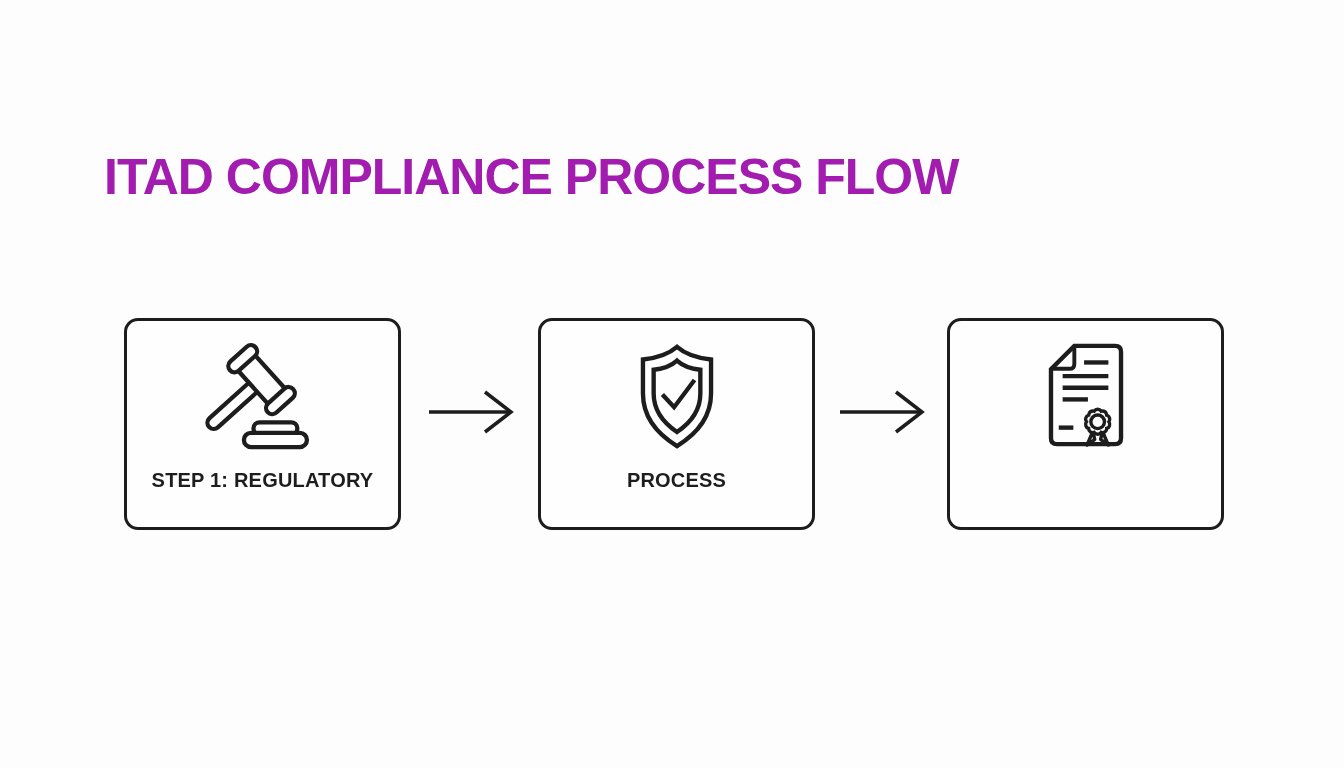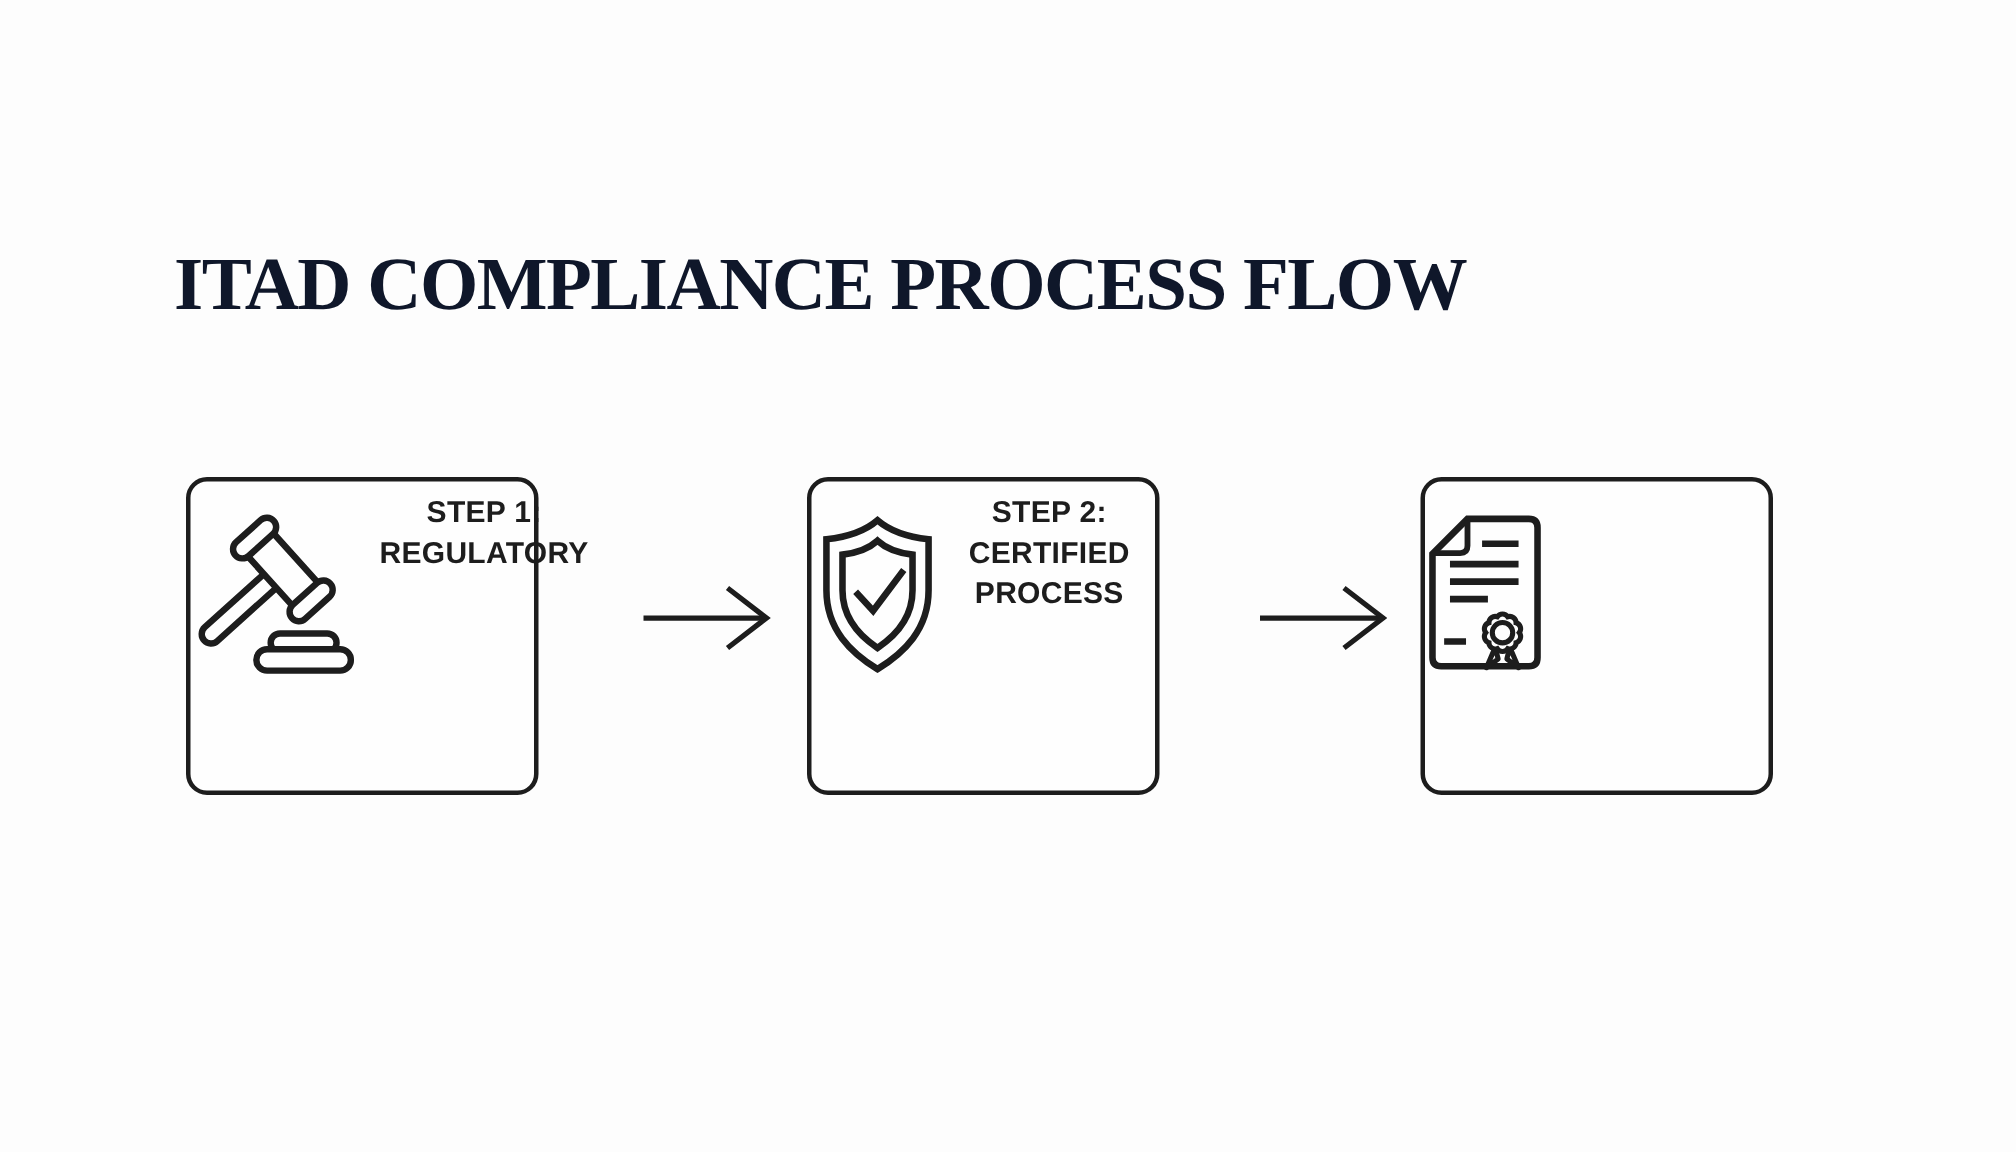--- a/index.html
+++ b/index.html
@@ -9,38 +9,38 @@
     width: 1344px;
     height: 768px;
     background: #fdfdfd;
     font-family: "Liberation Sans", sans-serif;
     overflow: hidden;
   }
   .title {
     position: absolute;
     left: 104px;
     top: 148px;
-    margin: 12px;
+    margin: 0;
     font-size: 50px;
     font-weight: 700;
     letter-spacing: -1px;
-    color: #0f172a;
+    color: #a21caf;
     white-space: nowrap;
-    font-family: Liberation Serif, serif;
   }
   .step-box {
     position: absolute;
     top: 318px;
-    width: 235px;
+    width: 277px;
     height: 212px;
     border: 3px solid #1d1d1d;
     border-radius: 14px;
     background: #fefefe;
     display: flex;
-    flex-direction: row;
+    flex-direction: column;
+    align-items: center;
   }
   .step-box.pos-0 { left: 124px; }
   .step-box.pos-1 { left: 538px; }
   .step-box.pos-2 { left: 947px; }
   .icon-wrap {
     height: 126px;
     margin-top: 12px;
     display: flex;
     align-items: center;
     justify-content: center;
@@ -96,21 +96,20 @@
 
   <div class="step-box pos-1">
     <div class="icon-wrap">
       <svg width="88" height="107" viewBox="0 0 90 110" fill="none">
         <path d="M45 4 C37 11 24 15.5 10 17 L10 52 C10 79 27 95 45 106 C63 95 80 79 80 52 L80 17 C66 15.5 53 11 45 4 Z" fill="#fefefe" stroke="#1d1d1d" stroke-width="4.5" stroke-linejoin="miter"></path>
         <path d="M45 18 C39.5 23 30 26.5 21 27.5 L21 52 C21 71.5 33 83.5 45 91.5 C57 83.5 69 71.5 69 52 L69 27.5 C60 26.5 50.5 23 45 18 Z" fill="none" stroke="#1d1d1d" stroke-width="4.5" stroke-linejoin="miter"></path>
         <path d="M30 53 L42 66 L63 38" stroke="#1d1d1d" stroke-width="4.5" fill="none"></path>
       </svg>
     </div>
     <div class="step-label">
-      <span class="line">STEP 2: CERTIFIED</span>
       <span class="line">PROCESS</span>
     </div>
   </div>
 
   <svg class="flow-arrow pos-1" width="88" height="46" viewBox="0 0 88 46" fill="none">
     <path d="M2 23 H82" stroke="#1d1d1d" stroke-width="3.5"></path>
     <path d="M58 3 L84 23 L58 43" stroke="#1d1d1d" stroke-width="3.5" fill="none"></path>
   </svg>
 
   <div class="step-box pos-2">

